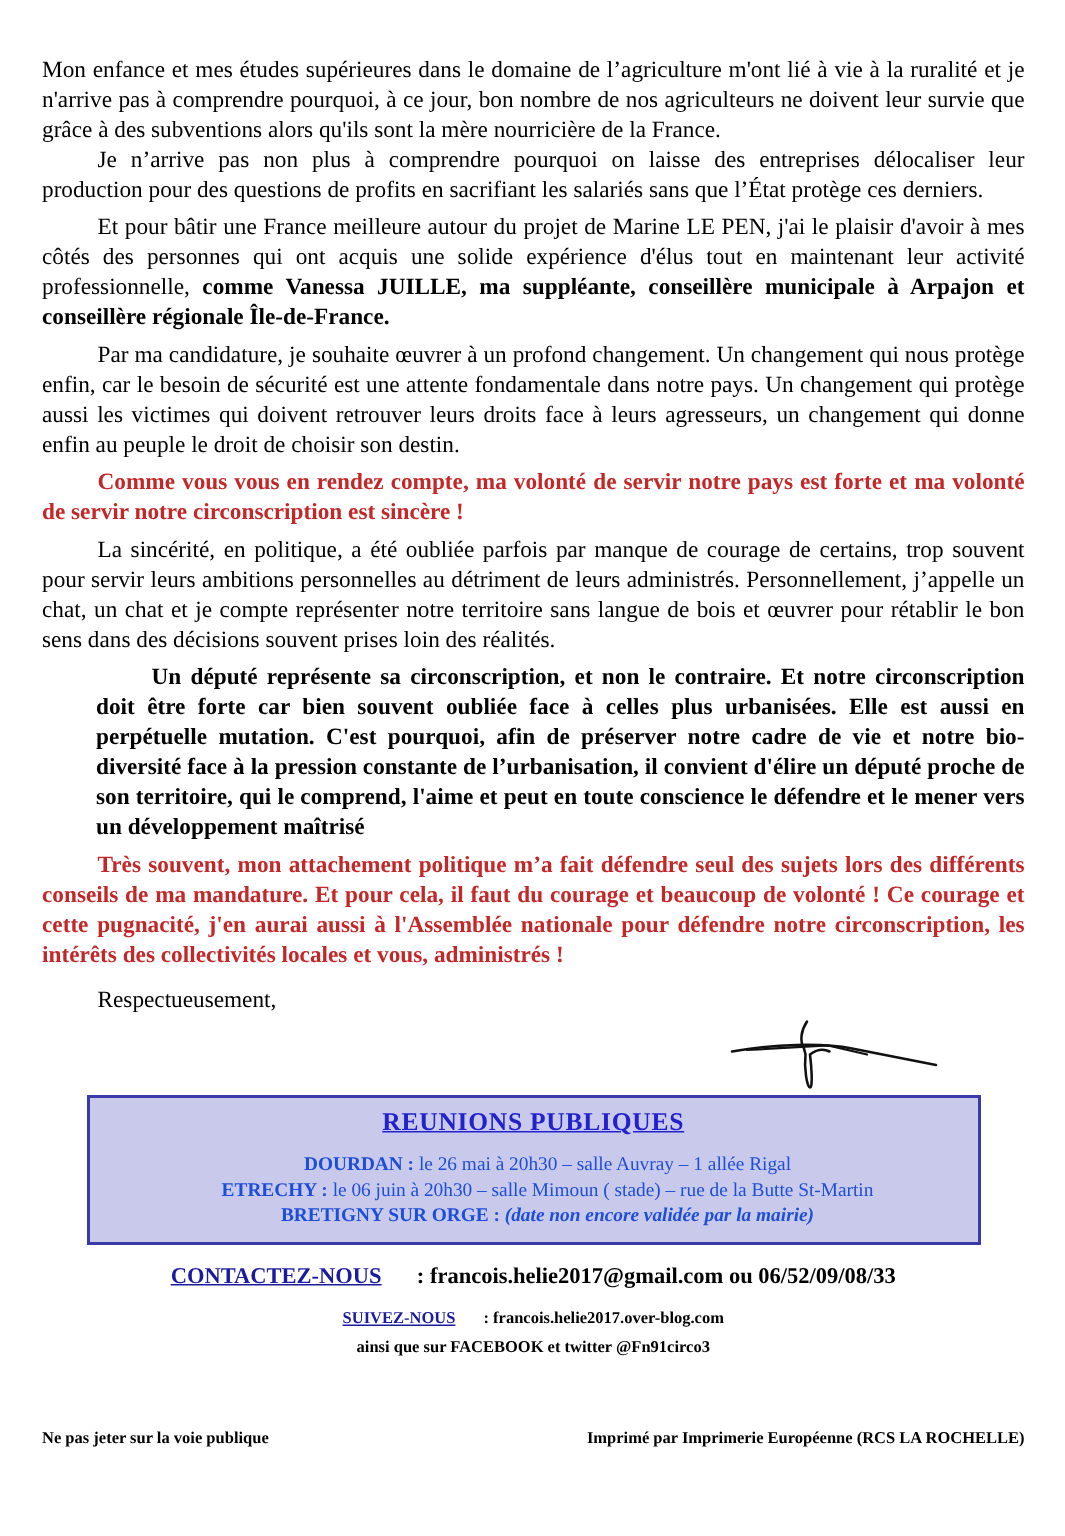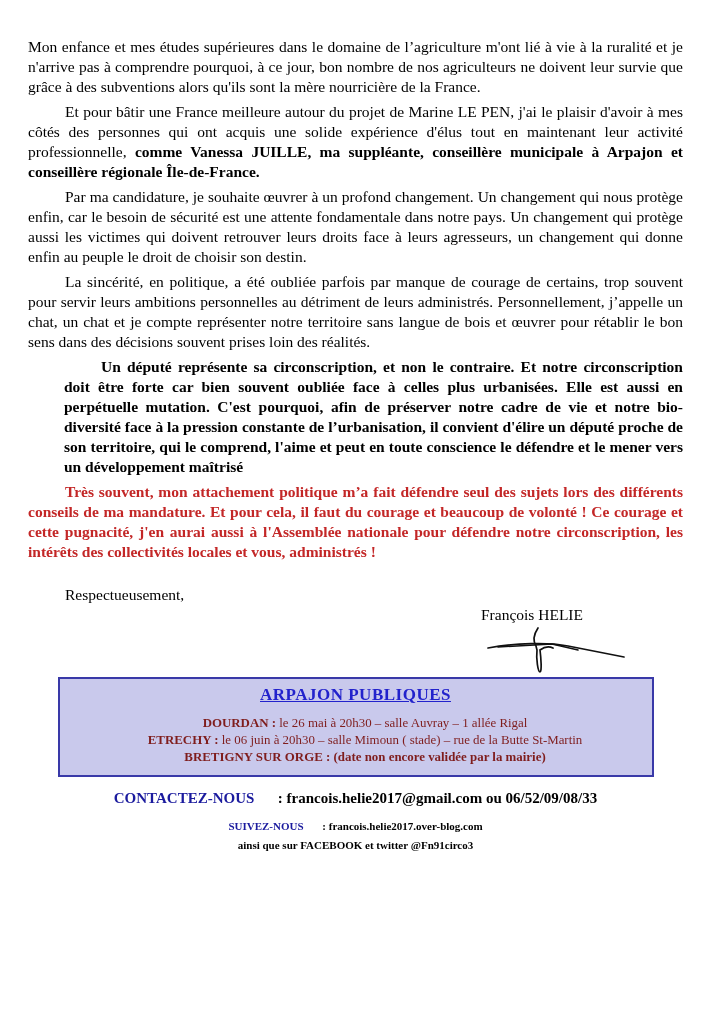--- a/index.html
+++ b/index.html
@@ -18,21 +18,21 @@
     font-size:15.5px;
     line-height:20px;
     text-align:justify;
   }
   .body-paras p.space{margin-top:5px;}
   .body-paras p.indent{text-indent:37px;}
   .body-paras p.red{color:var(--red);font-weight:700;}
   .body-paras p.boldp{font-weight:700;margin-left:36px;}
   .seg-bold{font-weight:700;}
   .closing{
-    margin:23px 0 0 0;
+    margin:10px 0 0 0;
     font-size:15.5px;line-height:20px;
     text-indent:37px;
   }
   .signer{
     margin-top:0;
     text-align:right;
     padding-right:100px;
     font-size:15.5px;line-height:19px;
   }
   .sig-wrap{
@@ -54,35 +54,36 @@
     color:var(--blue-title);
     font-weight:700;
     font-size:17px;
     text-decoration:underline;
     letter-spacing:0.5px;
     margin-bottom:10px;
   }
   .meeting-line{
     font-size:12.9px;
     line-height:17px;
-    color:#7f1d1d;
+    color:#1d4ed8;
     padding-left:19px;
   }
   .meeting-city{font-weight:700;}
   .meeting-details{font-weight:400;}
-  .meeting-details.italic{font-weight:700;}
+  .meeting-details.italic{font-weight:700;font-style:italic;}
   .contact-line{
     margin-top:11px;
     text-align:center;
     font-size:15px;
     font-weight:700;
     line-height:20px;
   }
   .blue-link{
     color:var(--blue-link);
+    text-decoration:underline;
     cursor:pointer;
   }
   .pre{white-space:pre-wrap;padding-left:16px;}
   .follow-line{
     margin-top:9px;
     text-align:center;
     font-size:11px;font-weight:700;line-height:19px;
   }
   .follow-line2{
     text-align:center;
@@ -95,51 +96,56 @@
     font-size:11px;font-weight:700;line-height:14px;
   }
 </style>
 </head>
 <body>
 
 <div class="page">
 
   <div class="body-paras" id="body-paras">
       <p><span>Mon enfance et mes études supérieures dans le domaine de l’agriculture m'ont lié à vie à la ruralité et je n'arrive pas à comprendre pourquoi, à ce jour, bon nombre de nos agriculteurs ne doivent leur survie que grâce à des subventions alors qu'ils sont la mère nourricière de la France.</span></p>
+      <p class="indent"><span>Je n’arrive pas non plus à comprendre pourquoi on laisse des entreprises délocaliser leur production pour des questions de profits en sacrifiant les salariés sans que l’État protège ces derniers.</span></p>
       <p class="indent space"><span>Et pour bâtir une France meilleure autour du projet de Marine LE PEN, j'ai le plaisir d'avoir à mes côtés des personnes qui ont acquis une solide expérience d'élus tout en maintenant leur activité professionnelle, </span><span class="seg-bold">comme Vanessa JUILLE, ma suppléante, conseillère municipale à Arpajon et conseillère régionale Île-de-France.</span></p>
       <p class="indent space"><span>Par ma candidature, je souhaite œuvrer à un profond changement. Un changement qui nous protège enfin, car le besoin de sécurité est une attente fondamentale dans notre pays. Un changement qui protège aussi les victimes qui doivent retrouver leurs droits face à leurs agresseurs, un changement qui donne enfin au peuple le droit de choisir son destin.</span></p>
+      <p class="indent space red"><span class="seg-bold">Comme vous vous en rendez compte, ma volonté de servir notre pays est forte et ma volonté de servir notre circonscription est sincère !</span></p>
       <p class="indent space"><span>La sincérité, en politique, a été oubliée parfois par manque de courage de certains, trop souvent pour servir leurs ambitions personnelles au détriment de leurs administrés. Personnellement, j’appelle un chat, un chat et je compte représenter notre territoire sans langue de bois et œuvrer pour rétablir le bon sens dans des décisions souvent prises loin des réalités.</span></p>
       <p class="indent space boldp"><span class="seg-bold">Un député représente sa circonscription, et non le contraire. Et notre circonscription doit être forte car bien souvent oubliée face à celles plus urbanisées. Elle est aussi en perpétuelle mutation. C'est pourquoi, afin de préserver notre cadre de vie et notre bio-diversité face à la pression constante de l’urbanisation, il convient d'élire un député proche de son territoire, qui le comprend, l'aime et peut en toute conscience le défendre et le mener vers un développement maîtrisé</span></p>
       <p class="indent space red"><span class="seg-bold">Très souvent, mon attachement politique m’a fait défendre seul des sujets lors des différents conseils de ma mandature. Et pour cela, il faut du courage et beaucoup de volonté ! Ce courage et cette pugnacité, j'en aurai aussi à l'Assemblée nationale pour défendre notre circonscription, les intérêts des collectivités locales et vous, administrés !</span></p>
     </div>
 
   <p class="closing">Respectueusement,</p>
 
-  <div class="signer">François HELIE</div>
 
   <div class="sig-wrap">
     <svg width="140" height="48" viewBox="0 0 140 48">
       <path d="M2,22 C 30,17 62,16 82,20 C 102,24 122,28 138,31" fill="none" stroke="#111" stroke-width="1.7" stroke-linecap="round"></path>
       <path d="M12,21 L 66,18 L 92,24" fill="none" stroke="#111" stroke-width="1.5" stroke-linecap="round"></path>
       <path d="M52,2 C 48,8 47,15 50,20 L 51,24 C 50,33 52,46 54,46 C 56,46 55,32 54,24 C 58,21 63,20 67,22" fill="none" stroke="#111" stroke-width="1.7" stroke-linecap="round"></path>
     </svg>
   </div>
 
   <div class="box">
-    <div class="box-title">ARPAJON PUBLIQUES</div>
+    <div class="box-title">REUNIONS PUBLIQUES</div>
     <div id="meeting-lines">
         <div class="meeting-line"><span class="meeting-city">DOURDAN :</span><span class="meeting-details"> le 26 mai à 20h30 – salle Auvray – 1 allée Rigal</span></div>
         <div class="meeting-line"><span class="meeting-city">ETRECHY :</span><span class="meeting-details"> le 06 juin à 20h30 – salle Mimoun ( stade) – rue de la Butte St-Martin</span></div>
         <div class="meeting-line"><span class="meeting-city">BRETIGNY SUR ORGE :</span><span class="meeting-details italic"> (date non encore validée par la mairie)</span></div>
       </div>
   </div>
 
   <div class="contact-line">
     <span class="blue-link">CONTACTEZ-NOUS</span><span class="pre">  : francois.helie2017@gmail.com ou 06/52/09/08/33</span>
   </div>
 
   <div class="follow-line">
     <span class="blue-link">SUIVEZ-NOUS</span><span class="pre"> : francois.helie2017.over-blog.com</span>
   </div>
   <div class="follow-line2">ainsi que sur FACEBOOK et twitter @Fn91circo3</div>
 
+  <div class="footer">
+    <span>Ne pas jeter sur la voie publique</span>
+    <span>Imprimé par Imprimerie Européenne (RCS LA ROCHELLE)</span>
+  </div>
 
 </div>
 
 </body></html>

